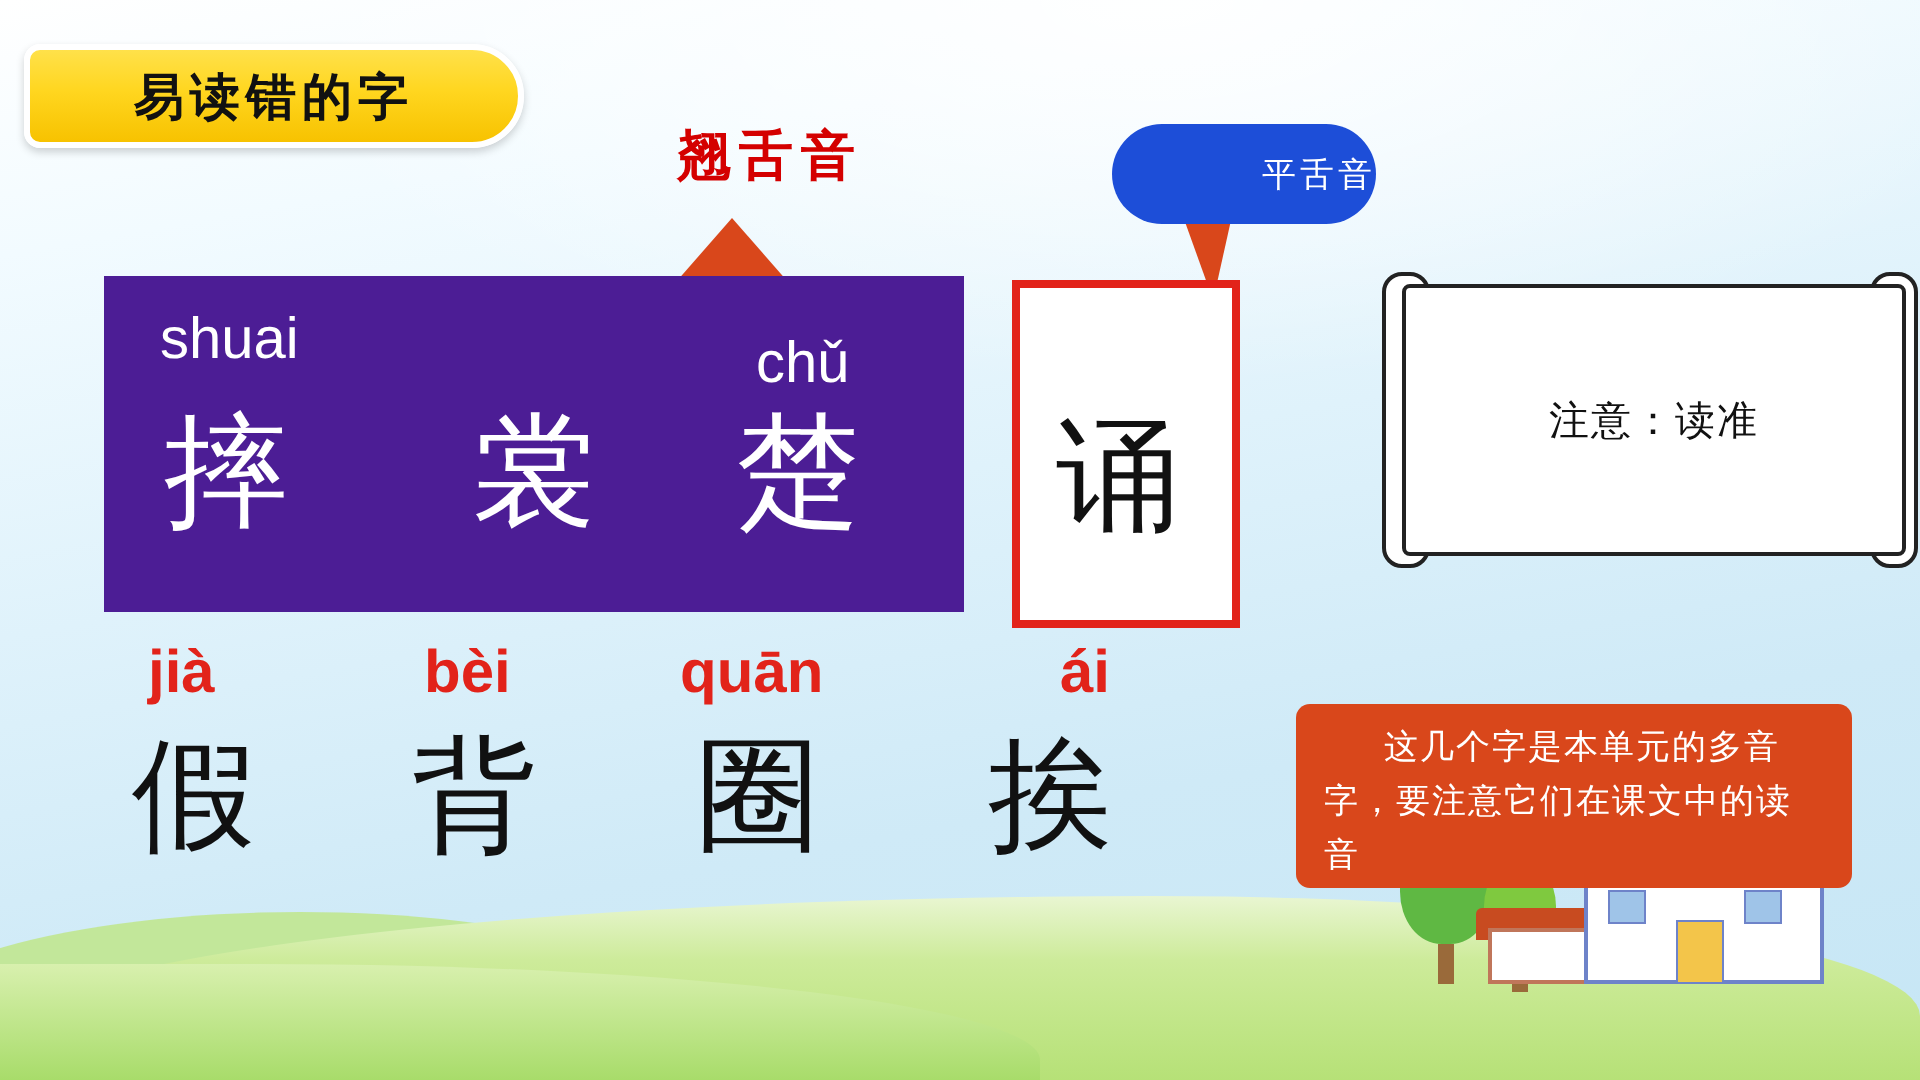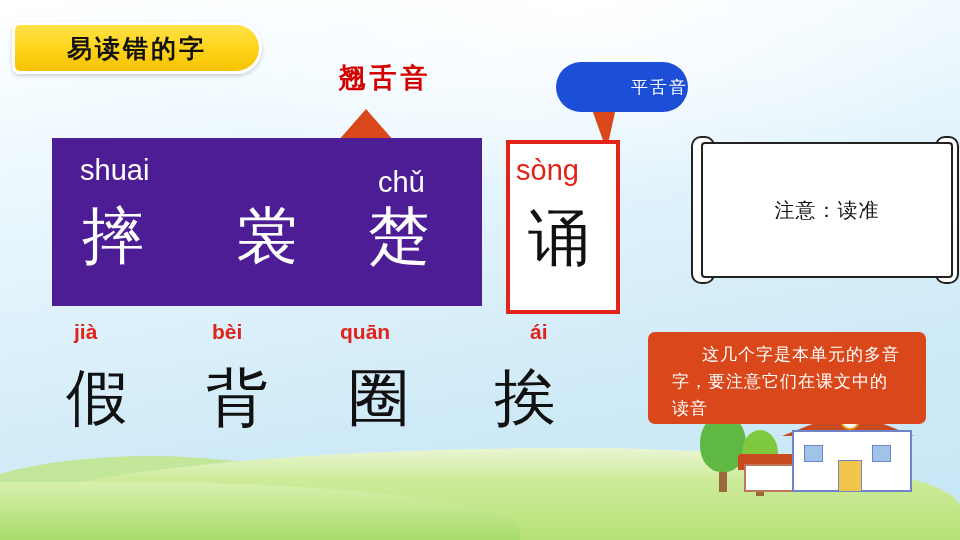--- a/index.html
+++ b/index.html
@@ -102,27 +102,27 @@
   .scroll .rod{
     position:absolute;top:-6px;width:20px;height:144px;border:2px solid #222;border-radius:10px;background:#fff;
   }
   .scroll .rod.l{left:6px;}
   .scroll .rod.r{right:6px;}
   .scroll .txt{
     font-family:"DejaVu Serif",serif;font-size:20px;color:#111;line-height:1.55;text-align:center;letter-spacing:1px;
   }
   
   .row2{position:absolute;left:52px;top:320px;width:580px;height:130px;}
-  .r2py{position:absolute;font-family:"Liberation Sans",sans-serif;font-weight:bold;font-size:21px;color:#e2231a;text-align:center;}
+  .r2py{position:absolute;font-family:"Liberation Sans",sans-serif;font-weight:bold;font-size:30px;color:#e2231a;text-align:center;}
   .r2hz{position:absolute;font-family:"DejaVu Serif",serif;font-size:62px;color:#111;}
   
   .note{
-    position:absolute;left:648px;top:332px;width:278px;height:92px;
+    position:absolute;left:648px;top:352px;width:278px;height:92px;
     background:#d9471b;border-radius:7px;
-    padding:9px 24px;box-sizing:border-box;
+    padding:9px 14px;box-sizing:border-box;
   }
   .note span{
     font-family:"DejaVu Serif",serif;font-size:17px;color:#fff;line-height:1.6;letter-spacing:1px;
     display:block;text-indent:30px;
   }
 </style>
 </head>
 <body>
 
 <div class="sky-haze"></div>
@@ -169,21 +169,20 @@
   <div class="py" style="left:28px;top:16px;">shuai</div>
   <div class="hz" style="left:30px;top:56px;">摔</div>
 
   <div class="hz" style="left:184px;top:56px;">裳</div>
 
   <div class="py" style="left:326px;top:28px;">chǔ</div>
   <div class="hz" style="left:316px;top:56px;">楚</div>
 </div>
 
 <div class="rb">
-  <div class="py" style="left:6px;top:10px;">sòng</div>
   <div class="hz" style="left:18px;top:52px;">诵</div>
 </div>
 
 <div class="scroll">
   <div class="rod l"></div>
   <div class="rod r"></div>
   <div class="paper">
     <div class="txt">
       <div>注意：读准</div>
     </div>

